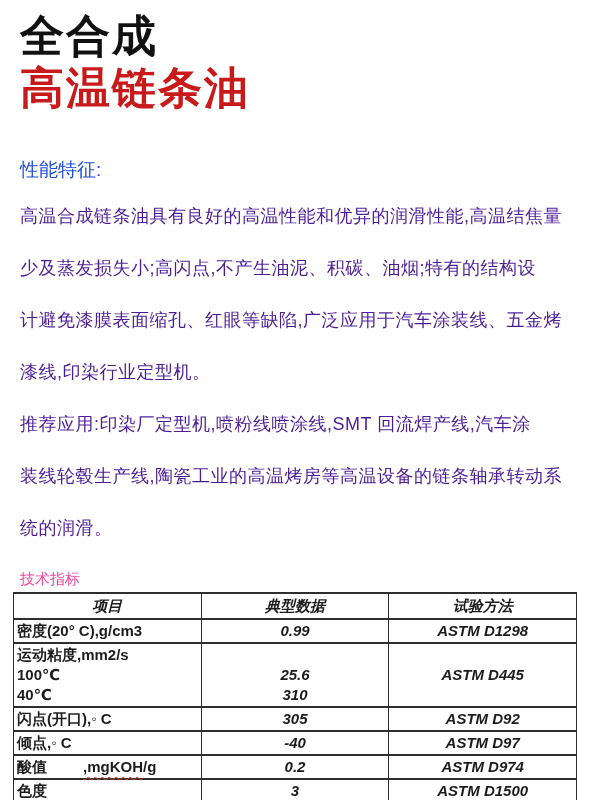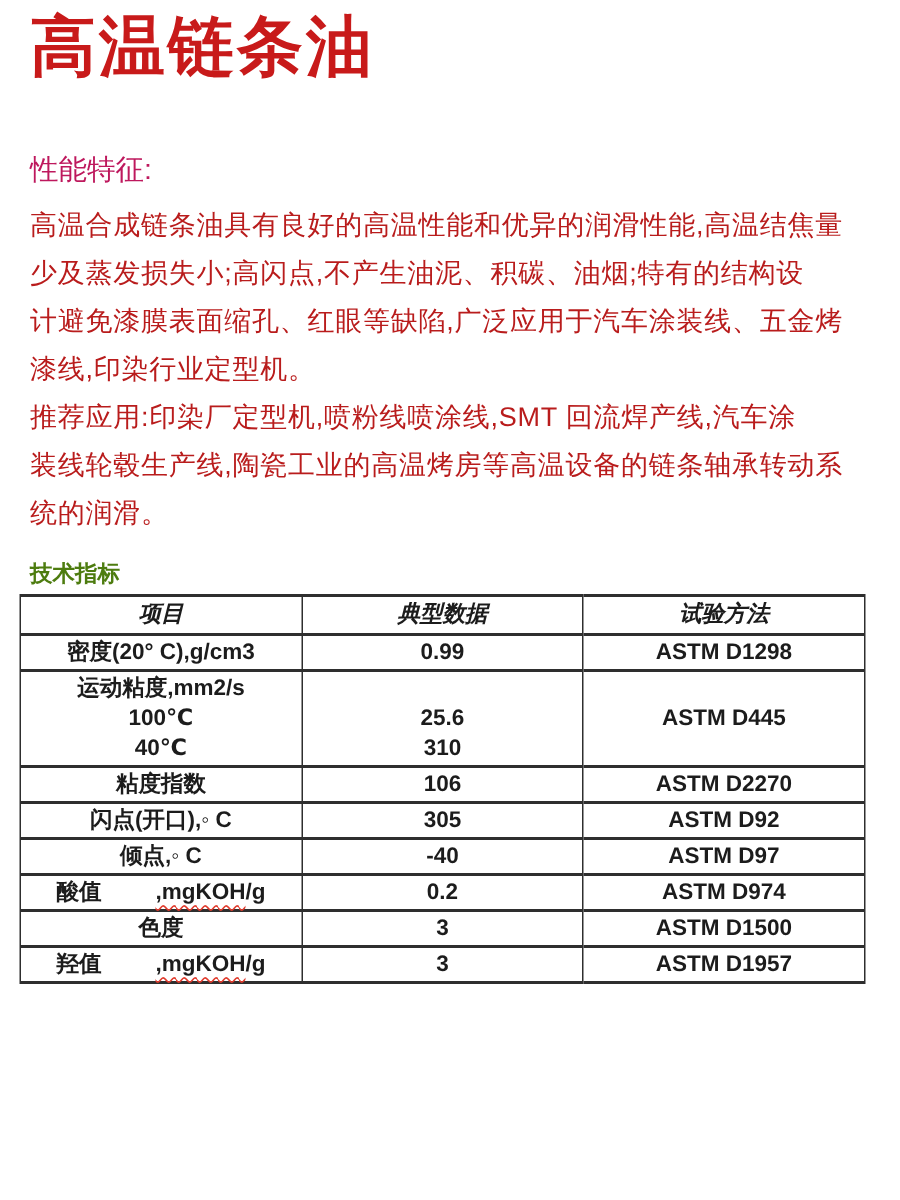--- a/index.html
+++ b/index.html
@@ -29,36 +29,36 @@
     font-size: 44px;
     line-height: 52px;
     font-weight: 800;
     color: var(--accent, #c81a1a);
     letter-spacing: 2px;
   }
   .section-heading {
     font-size: 19px;
     line-height: 40px;
     margin-top: 36px;
-    color: #be185d;
+    color: #1d4ed8;
   }
   .para {
     font-size: 18px;
-    line-height: 32px;
+    line-height: 52px;
     letter-spacing: 0.5px;
-    color: #b91c1c;
+    color: #4c1d95;
     white-space: pre-line;
     margin: 0;
   }
   .table-caption {
     font-size: 15px;
-    font-weight: 700;
+    font-weight: 400;
     line-height: 22px;
     margin-top: 14px;
-    color: #4d7c0f;
+    color: #ec4899;
   }
   table.specs {
     border-collapse: collapse;
     width: 564px;
     margin-left: -7px;
     margin-top: 2px;
     table-layout: fixed;
     font-size: 15px;
     font-weight: 600;
     color: #1c1c1c;
@@ -72,42 +72,44 @@
     line-height: 20px;
     vertical-align: middle;
   }
   table.specs th {
     text-align: center;
     font-weight: 600;
     line-height: 22px;
     font-style: italic;
   }
   td.c-item {
-    text-align: center;
+    text-align: left;
     white-space: pre-line;
     padding-left: 5px;
   }
   td.c-val, td.c-method {
     text-align: center;
     white-space: pre-line;
+    font-style: italic;
   }
   .wavy {
     text-decoration: underline;
     text-decoration-style: wavy;
     text-decoration-color: var(--squiggle, #e03a2c);
     text-decoration-thickness: 1px;
     text-underline-offset: 4px;
     margin-left: 36px;
   }
 </style>
 </head>
 <body>
 
 <div class="page">
 
+  <div class="title-black">全合成</div>
 
   <div class="title-red">高温链条油</div>
 
   <div class="section-heading">性能特征:</div>
 
   <div class="para">高温合成链条油具有良好的高温性能和优异的润滑性能,高温结焦量
 少及蒸发损失小;高闪点,不产生油泥、积碳、油烟;特有的结构设
 计避免漆膜表面缩孔、红眼等缺陷,广泛应用于汽车涂装线、五金烤
 漆线,印染行业定型机。</div>
 
@@ -134,25 +136,20 @@
         <tr>
           <td class="c-item"><span>运动粘度,mm2/s
 100℃
 40℃</span></td>
           <td class="c-val">
 25.6
 310</td>
           <td class="c-method">ASTM D445</td>
         </tr>
         <tr>
-          <td class="c-item"><span>粘度指数</span></td>
-          <td class="c-val">106</td>
-          <td class="c-method">ASTM D2270</td>
-        </tr>
-        <tr>
           <td class="c-item"><span>闪点(开口),◦ C</span></td>
           <td class="c-val">305</td>
           <td class="c-method">ASTM D92</td>
         </tr>
         <tr>
           <td class="c-item"><span>倾点,◦ C</span></td>
           <td class="c-val">-40</td>
           <td class="c-method">ASTM D97</td>
         </tr>
         <tr>

